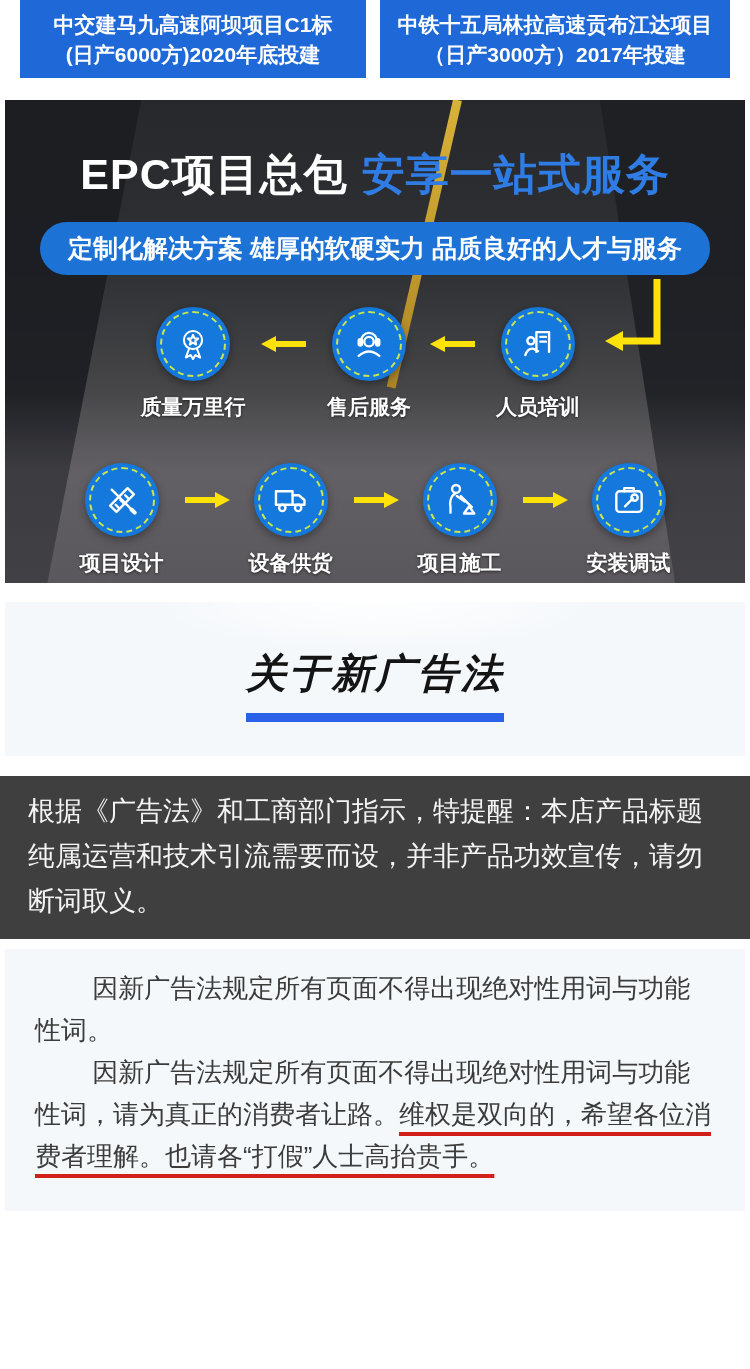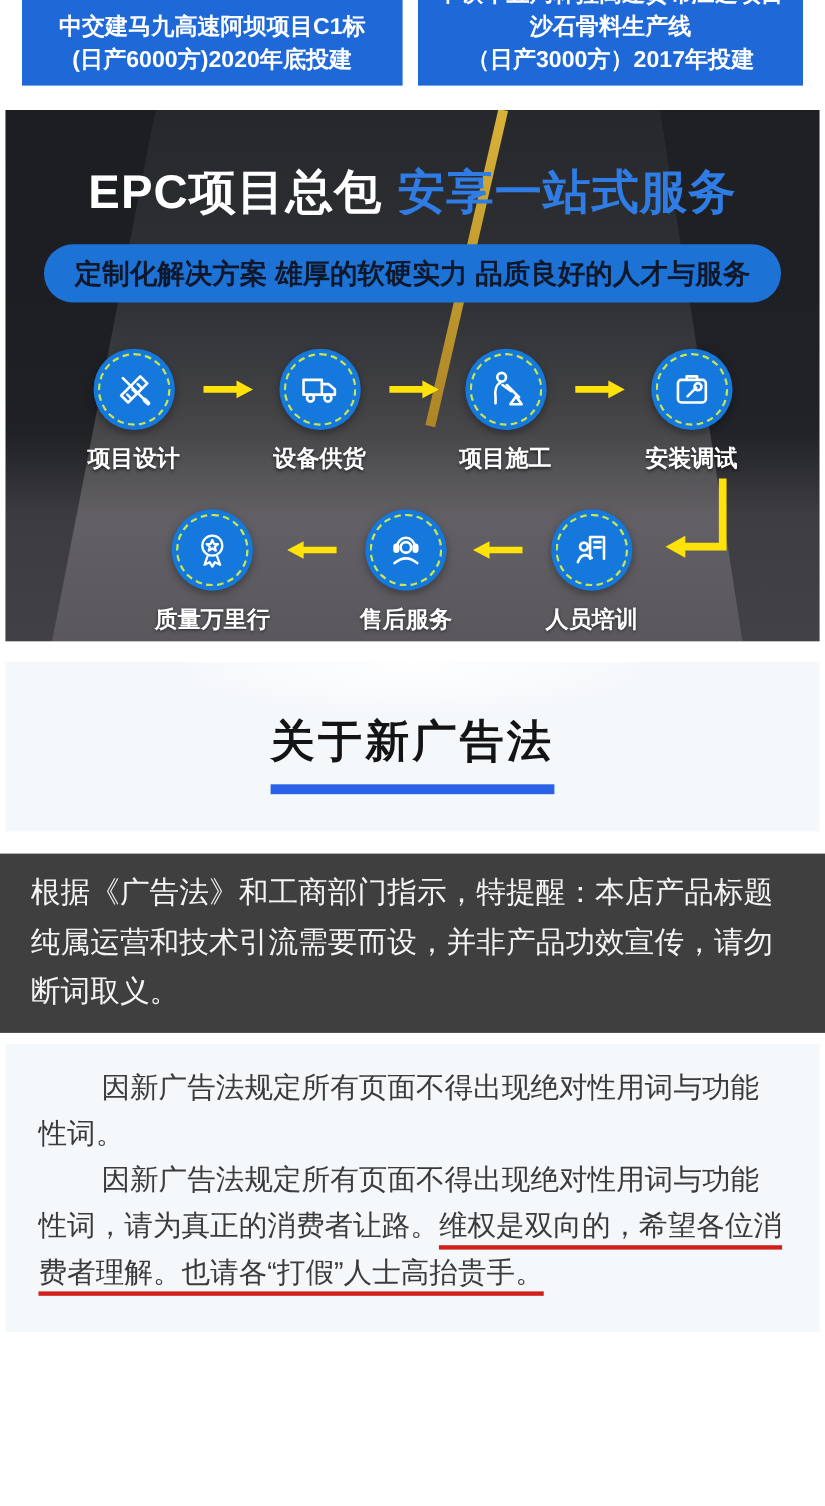--- a/index.html
+++ b/index.html
@@ -35,41 +35,41 @@
   .ground { position:absolute; left:0; right:0; bottom:0; height:190px;
     background:linear-gradient(180deg,rgba(130,128,132,0) 0%,rgba(130,128,132,.28) 40%,rgba(105,102,107,.45) 100%); }
   .banner-content { position: relative; z-index: 2; }
 
   .banner-title { display:flex; justify-content:center; align-items:flex-start;
     margin-top: 46px; font-size: 43px; font-weight: 900; letter-spacing: 1px; }
   .banner-title .t-white { color: #ffffff; }
   .banner-title .t-blue  { color: #2e7ce4; margin-left: 14px; }
 
   .banner-pill { width: fit-content; margin: 18px auto 0 auto;
-    background: #1d73d5; color: #0f172a; font-size: 25px; font-weight: 600;
+    background: #1d73d5; color: #ffffff; font-size: 25px; font-weight: 600;
     padding: 10px 28px; border-radius: 27px; white-space: nowrap; }
 
   .flow-row { display: flex; justify-content: center; align-items: flex-start; margin-top: 42px; }
   .flow-row.second { margin-top: 32px; padding-left: 46px; }
   .flow-item { width: 122px; display: flex; flex-direction: column; align-items: center; }
   .flow-item.wide { width: 136px; }
   .circle { position: relative; width: 74px; height: 74px; border-radius: 50%;
     background: #1478dc; display: flex; align-items: center; justify-content: center;
     box-shadow: 0 3px 8px rgba(0,0,0,.35); }
   .circle::after { content:""; position:absolute; inset:4px; border:2px dashed #c9e64e; border-radius:50%; }
   .flow-label { margin-top: 12px; color:#ffffff; font-size: 21px; font-weight: 700;
     white-space: nowrap; text-shadow: 0 1px 3px rgba(0,0,0,.6); }
   .arrow { margin-top: 28px; flex: none; }
   .elbow { margin-top: -30px; flex: none; }
 
   
   .section-a { margin: 19px 5px 0 5px; background:
       radial-gradient(ellipse 320px 70px at 50% 0%, rgba(255,255,255,.95), rgba(255,255,255,0) 70%),
       #f5f8fb;
-    padding: 44px 0 34px 0; text-align: center; }
+    padding: 44px 0 34px 0; text-align: center; font-style: italic; }
   .section-a h1 { font-size: 40px; font-weight: 900; color: #141414; letter-spacing: 3px; }
   .heading-bar { width: 258px; height: 9px; background: #2a63e8; margin: 12px auto 0 auto; }
 
   .dark-box { margin-top: 20px; background: #3f3f3f; color: #f4f4f4;
     padding: 13px 28px 15px 28px; font-size: 27px; font-weight: 500; line-height: 45px; }
 
   .section-b { margin: 10px 5px 0 5px; background: #f5f8fb;
     padding: 18px 30px 34px 30px; color: #3b3b3b; font-size: 26px; line-height: 42px; }
   .section-b p { text-indent: 2.2em; }
   .seg-u { text-decoration: underline; text-decoration-color: #d31f1a;
@@ -80,38 +80,97 @@
 </head>
 <body>
 
 <div class="cards-row">
   <div class="proj-card left">
     <div>中交建马九高速阿坝项目C1标</div>
     <div>(日产6000方)2020年底投建</div>
   </div>
   <div class="proj-card right">
     <div>中铁十五局林拉高速贡布江达项目</div>
-    <div>沙石骨料生产线</div>
     <div>（日产3000方）2017年投建</div>
   </div>
 </div>
 
 <div class="banner">
   <div class="cliff-left"></div>
   <div class="cliff-right"></div>
   <div class="crane"></div>
   <div class="ground"></div>
 
   <div class="banner-content">
     <div class="banner-title">
       <span class="t-white">EPC项目总包</span>
       <span class="t-blue">安享一站式服务</span>
     </div>
     <div class="banner-pill">定制化解决方案 雄厚的软硬实力 品质良好的人才与服务</div>
 
+    <div class="flow-row second">
+      <div class="flow-item wide">
+        <div class="circle">
+          <span>
+            <svg width="38" height="38" viewBox="0 0 48 48" fill="none" stroke="#ffffff" stroke-width="2.6" stroke-linecap="round" stroke-linejoin="round">
+              <circle cx="24" cy="19" r="11.5"></circle>
+              <polygon points="24,12.5 25.9,17 30.5,17.2 26.9,20.2 28,24.7 24,22.2 20,24.7 21.1,20.2 17.5,17.2 22.1,17"></polygon>
+              <path d="M19 30 L15 41 L21 38 L24 43 L27 38 L33 41 L29 30"></path>
+            </svg>
+          </span>
+        </div>
+        <div class="flow-label">质量万里行</div>
+      </div>
+      <span class="arrow">
+        <svg width="47" height="18" viewBox="0 0 47 18">
+            <line x1="45" y1="9" x2="13" y2="9" stroke="#ffe20a" stroke-width="6"></line>
+            <polygon points="15,1 0,9 15,17" fill="#ffe20a"></polygon>
+          </svg>
+      </span>
+      <div class="flow-item">
+        <div class="circle">
+          <span>
+            <svg width="38" height="38" viewBox="0 0 48 48" fill="none" stroke="#ffffff" stroke-width="3" stroke-linecap="round" stroke-linejoin="round">
+              <circle cx="24" cy="21" r="6"></circle>
+              <path d="M11 39 q13 -11 26 0"></path>
+              <path d="M14 20 a10 10 0 0 1 20 0"></path>
+              <rect x="11" y="18" width="4" height="8" rx="2" fill="#ffffff"></rect>
+              <rect x="33" y="18" width="4" height="8" rx="2" fill="#ffffff"></rect>
+            </svg>
+          </span>
+        </div>
+        <div class="flow-label">售后服务</div>
+      </div>
+      <span class="arrow">
+        <svg width="47" height="18" viewBox="0 0 47 18">
+            <line x1="45" y1="9" x2="13" y2="9" stroke="#ffe20a" stroke-width="6"></line>
+            <polygon points="15,1 0,9 15,17" fill="#ffe20a"></polygon>
+          </svg>
+      </span>
+      <div class="flow-item">
+        <div class="circle">
+          <span>
+            <svg width="38" height="38" viewBox="0 0 48 48" fill="none" stroke="#ffffff" stroke-width="3" stroke-linecap="round" stroke-linejoin="round">
+              <path d="M22 34 V9 h16 v25"></path>
+              <path d="M27 15 h7 M27 21 h7"></path>
+              <circle cx="15" cy="20" r="4.5"></circle>
+              <path d="M8 38 q3 -9 10 -8 l6 3"></path>
+            </svg>
+          </span>
+        </div>
+        <div class="flow-label">人员培训</div>
+      </div>
+      <span class="elbow">
+        <svg width="72" height="100" viewBox="0 0 72 100" fill="none">
+          <path d="M58 2 V64 H22" stroke="#ffe20a" stroke-width="7"></path>
+          <polygon points="24,54 24,74 6,64" fill="#ffe20a"></polygon>
+        </svg>
+      </span>
+    </div>
+
     <div class="flow-row">
       <div class="flow-item">
         <div class="circle">
           <span>
             <svg width="38" height="38" viewBox="0 0 48 48" fill="none" stroke="#ffffff" stroke-width="3" stroke-linecap="round" stroke-linejoin="round">
               <path d="M9 31 L31 9 L39 17 L17 39 Z"></path>
               <path d="M16 30 l4 4 M22 24 l4 4 M28 18 l4 4"></path>
               <path d="M11 11 L34 34"></path>
               <path d="M36 36 l4 4" stroke-width="5"></path>
             </svg>
@@ -171,80 +230,20 @@
               <rect x="8" y="13" width="32" height="26" rx="4"></rect>
               <path d="M18 13 v-4 h12 v4"></path>
               <path d="M19 32 L29 22"></path>
               <circle cx="31" cy="21" r="4"></circle>
             </svg>
           </span>
         </div>
         <div class="flow-label">安装调试</div>
       </div>
     </div>
-
-    <div class="flow-row second">
-      <div class="flow-item wide">
-        <div class="circle">
-          <span>
-            <svg width="38" height="38" viewBox="0 0 48 48" fill="none" stroke="#ffffff" stroke-width="2.6" stroke-linecap="round" stroke-linejoin="round">
-              <circle cx="24" cy="19" r="11.5"></circle>
-              <polygon points="24,12.5 25.9,17 30.5,17.2 26.9,20.2 28,24.7 24,22.2 20,24.7 21.1,20.2 17.5,17.2 22.1,17"></polygon>
-              <path d="M19 30 L15 41 L21 38 L24 43 L27 38 L33 41 L29 30"></path>
-            </svg>
-          </span>
-        </div>
-        <div class="flow-label">质量万里行</div>
-      </div>
-      <span class="arrow">
-        <svg width="47" height="18" viewBox="0 0 47 18">
-            <line x1="45" y1="9" x2="13" y2="9" stroke="#ffe20a" stroke-width="6"></line>
-            <polygon points="15,1 0,9 15,17" fill="#ffe20a"></polygon>
-          </svg>
-      </span>
-      <div class="flow-item">
-        <div class="circle">
-          <span>
-            <svg width="38" height="38" viewBox="0 0 48 48" fill="none" stroke="#ffffff" stroke-width="3" stroke-linecap="round" stroke-linejoin="round">
-              <circle cx="24" cy="21" r="6"></circle>
-              <path d="M11 39 q13 -11 26 0"></path>
-              <path d="M14 20 a10 10 0 0 1 20 0"></path>
-              <rect x="11" y="18" width="4" height="8" rx="2" fill="#ffffff"></rect>
-              <rect x="33" y="18" width="4" height="8" rx="2" fill="#ffffff"></rect>
-            </svg>
-          </span>
-        </div>
-        <div class="flow-label">售后服务</div>
-      </div>
-      <span class="arrow">
-        <svg width="47" height="18" viewBox="0 0 47 18">
-            <line x1="45" y1="9" x2="13" y2="9" stroke="#ffe20a" stroke-width="6"></line>
-            <polygon points="15,1 0,9 15,17" fill="#ffe20a"></polygon>
-          </svg>
-      </span>
-      <div class="flow-item">
-        <div class="circle">
-          <span>
-            <svg width="38" height="38" viewBox="0 0 48 48" fill="none" stroke="#ffffff" stroke-width="3" stroke-linecap="round" stroke-linejoin="round">
-              <path d="M22 34 V9 h16 v25"></path>
-              <path d="M27 15 h7 M27 21 h7"></path>
-              <circle cx="15" cy="20" r="4.5"></circle>
-              <path d="M8 38 q3 -9 10 -8 l6 3"></path>
-            </svg>
-          </span>
-        </div>
-        <div class="flow-label">人员培训</div>
-      </div>
-      <span class="elbow">
-        <svg width="72" height="100" viewBox="0 0 72 100" fill="none">
-          <path d="M58 2 V64 H22" stroke="#ffe20a" stroke-width="7"></path>
-          <polygon points="24,54 24,74 6,64" fill="#ffe20a"></polygon>
-        </svg>
-      </span>
-    </div>
   </div>
 </div>
 
 <div class="section-a">
   <h1>关于新广告法</h1>
   <div class="heading-bar"></div>
 </div>
 
 <div class="dark-box">根据《广告法》和工商部门指示，特提醒：本店产品标题纯属运营和技术引流需要而设，并非产品功效宣传，请勿断词取义。</div>
 

